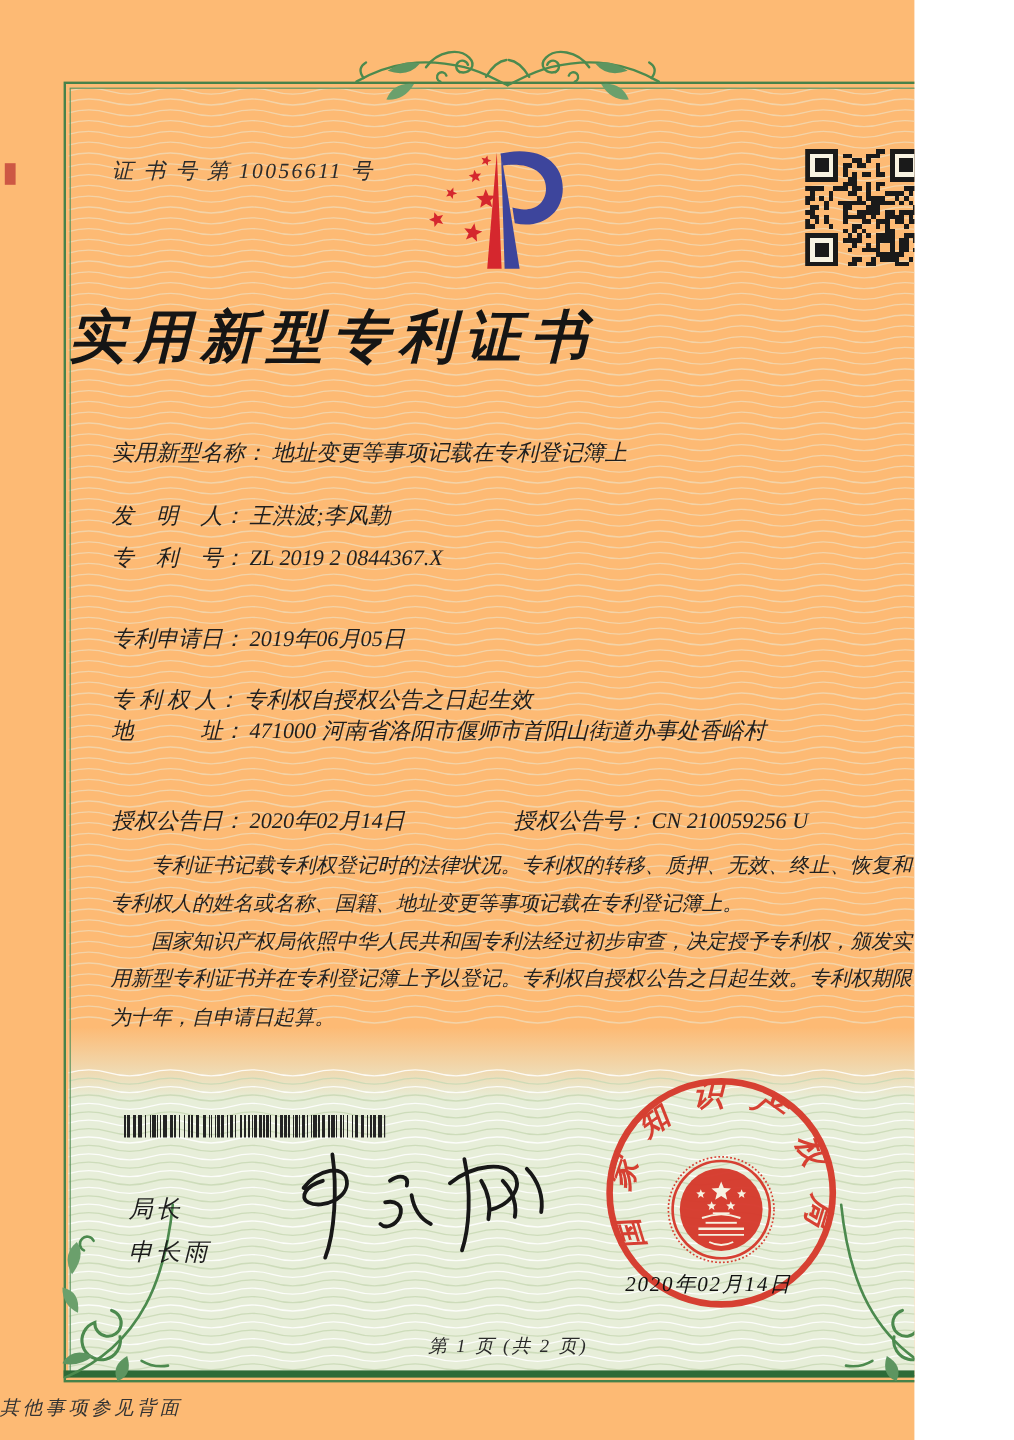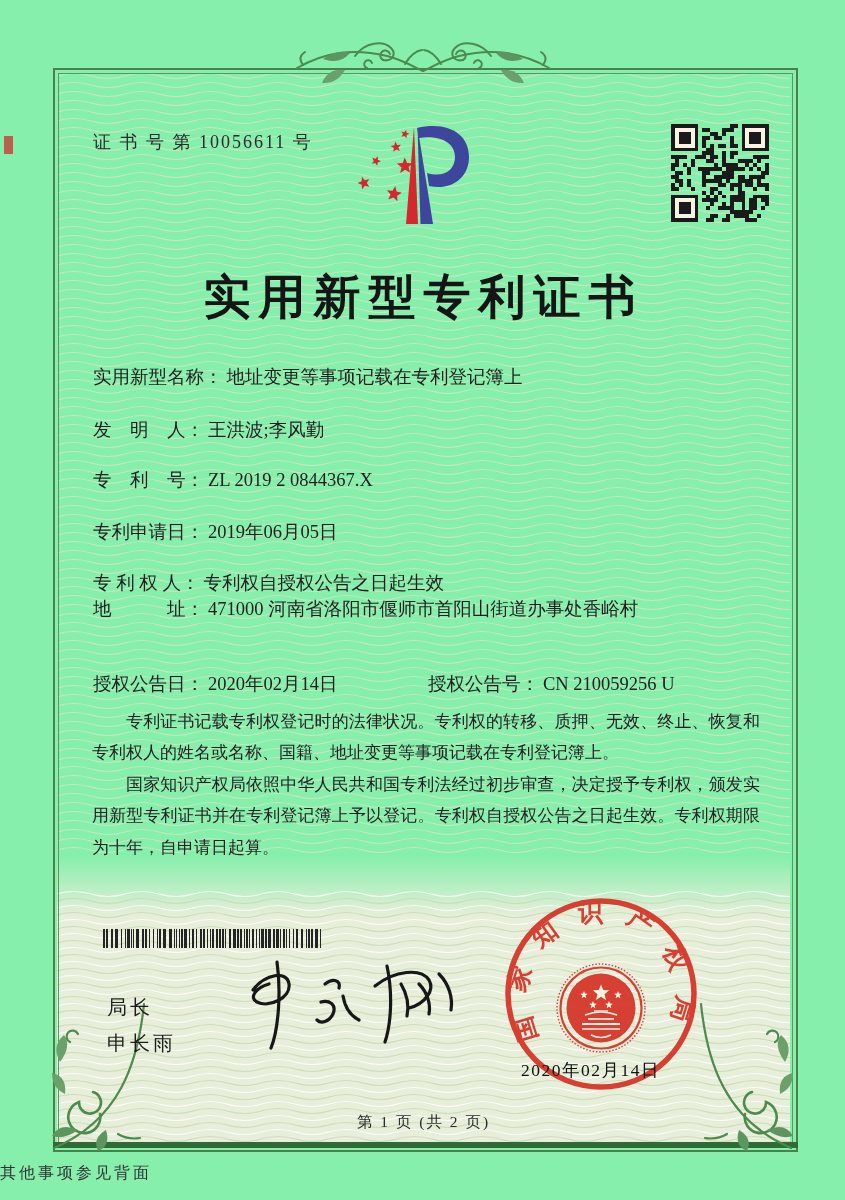--- a/index.html
+++ b/index.html
@@ -1,28 +1,28 @@
 <!DOCTYPE html>
 <html><head>
 <meta charset="utf-8">
 <style>
   html,body{margin:0;padding:0;}
   body{width:845px;height:1200px;font-family:"Liberation Serif","DejaVu Serif",serif;}
-  .page{position:relative;width:845px;height:1200px;background:#86efac;overflow:hidden;}
+  .page{position:relative;width:762px;height:1200px;background:#fdba74;overflow:hidden;font-style:italic;}
   .abs{position:absolute;}
   
   .frame-outer{left:53px;top:68px;width:741px;height:1080px;border:2px solid #47824a;z-index:2;}
   .frame-inner{left:3px;top:3px;right:3px;bottom:3px;border:1px solid #5d9560;position:absolute;}
   .frame-bottom{left:53px;top:1142px;width:745px;height:6px;background:#2e6b37;z-index:3;}
   
   .green-zone{left:57px;top:856px;width:733px;height:287px;background:linear-gradient(180deg,rgba(231,238,217,0) 0,#e7eed9 60px);z-index:1;}
   .wave-layer{left:0;top:0;z-index:1;pointer-events:none;}
   
   .cert-no{left:93px;top:130px;font-size:18px;letter-spacing:2px;color:#2b2b2b;z-index:4;}
-  .title{left:57px;top:266px;width:733px;text-align:center;font-size:47px;font-weight:700;letter-spacing:8px;color:#151515;z-index:4;}
+  .title{left:57px;top:250px;width:733px;text-align:left;font-size:47px;font-weight:700;letter-spacing:8px;color:#151515;z-index:4;}
   .row{left:93px;width:680px;font-size:18.5px;color:#1f1f1f;white-space:nowrap;z-index:4;}
   .row .lbl{color:#1f1f1f;}
   .row .val{margin-left:4px;}
   .grant2{position:absolute;left:335px;top:0;}
   .body-text{left:92px;top:706px;width:668px;font-size:17px;line-height:1.85;color:#222;text-align:justify;z-index:4;}
   .body-text p{margin:0;text-indent:2em;}
   .signer{left:107px;font-size:20px;color:#1d1d1d;letter-spacing:3px;z-index:4;}
   .seal-wrap{left:500px;top:893px;width:202px;height:202px;z-index:5;opacity:.95;}
   .seal-date{left:521px;top:1058px;font-size:17.5px;letter-spacing:1.5px;color:#111;z-index:6;}
   .page-no{left:57px;top:1112px;width:733px;text-align:center;font-size:15.5px;letter-spacing:2px;color:#2a2a2a;z-index:4;}
@@ -457,21 +457,21 @@
     </svg>
 
   <div class="abs title">实用新型专利证书</div>
 
   <div class="abs row" style="top:364px;">
     <span class="lbl">实用新型名称：</span><span class="val">地址变更等事项记载在专利登记簿上</span>
   </div>
   <div class="abs row" style="top:417px;">
     <span class="lbl">发　明　人：</span><span class="val">王洪波;李风勤</span>
   </div>
-  <div class="abs row" style="top:467px;">
+  <div class="abs row" style="top:452px;">
     <span class="lbl">专　利　号：</span><span class="val">ZL 2019 2 0844367.X</span>
   </div>
   <div class="abs row" style="top:519px;">
     <span class="lbl">专利申请日：</span><span class="val">2019年06月05日</span>
   </div>
   <div class="abs row" style="top:570px;">
     <span class="lbl">专 利 权 人：</span><span class="val">专利权自授权公告之日起生效</span>
   </div>
   <div class="abs row" style="top:596px;">
     <span class="lbl">地　　　址：</span><span class="val">471000 河南省洛阳市偃师市首阳山街道办事处香峪村</span>

